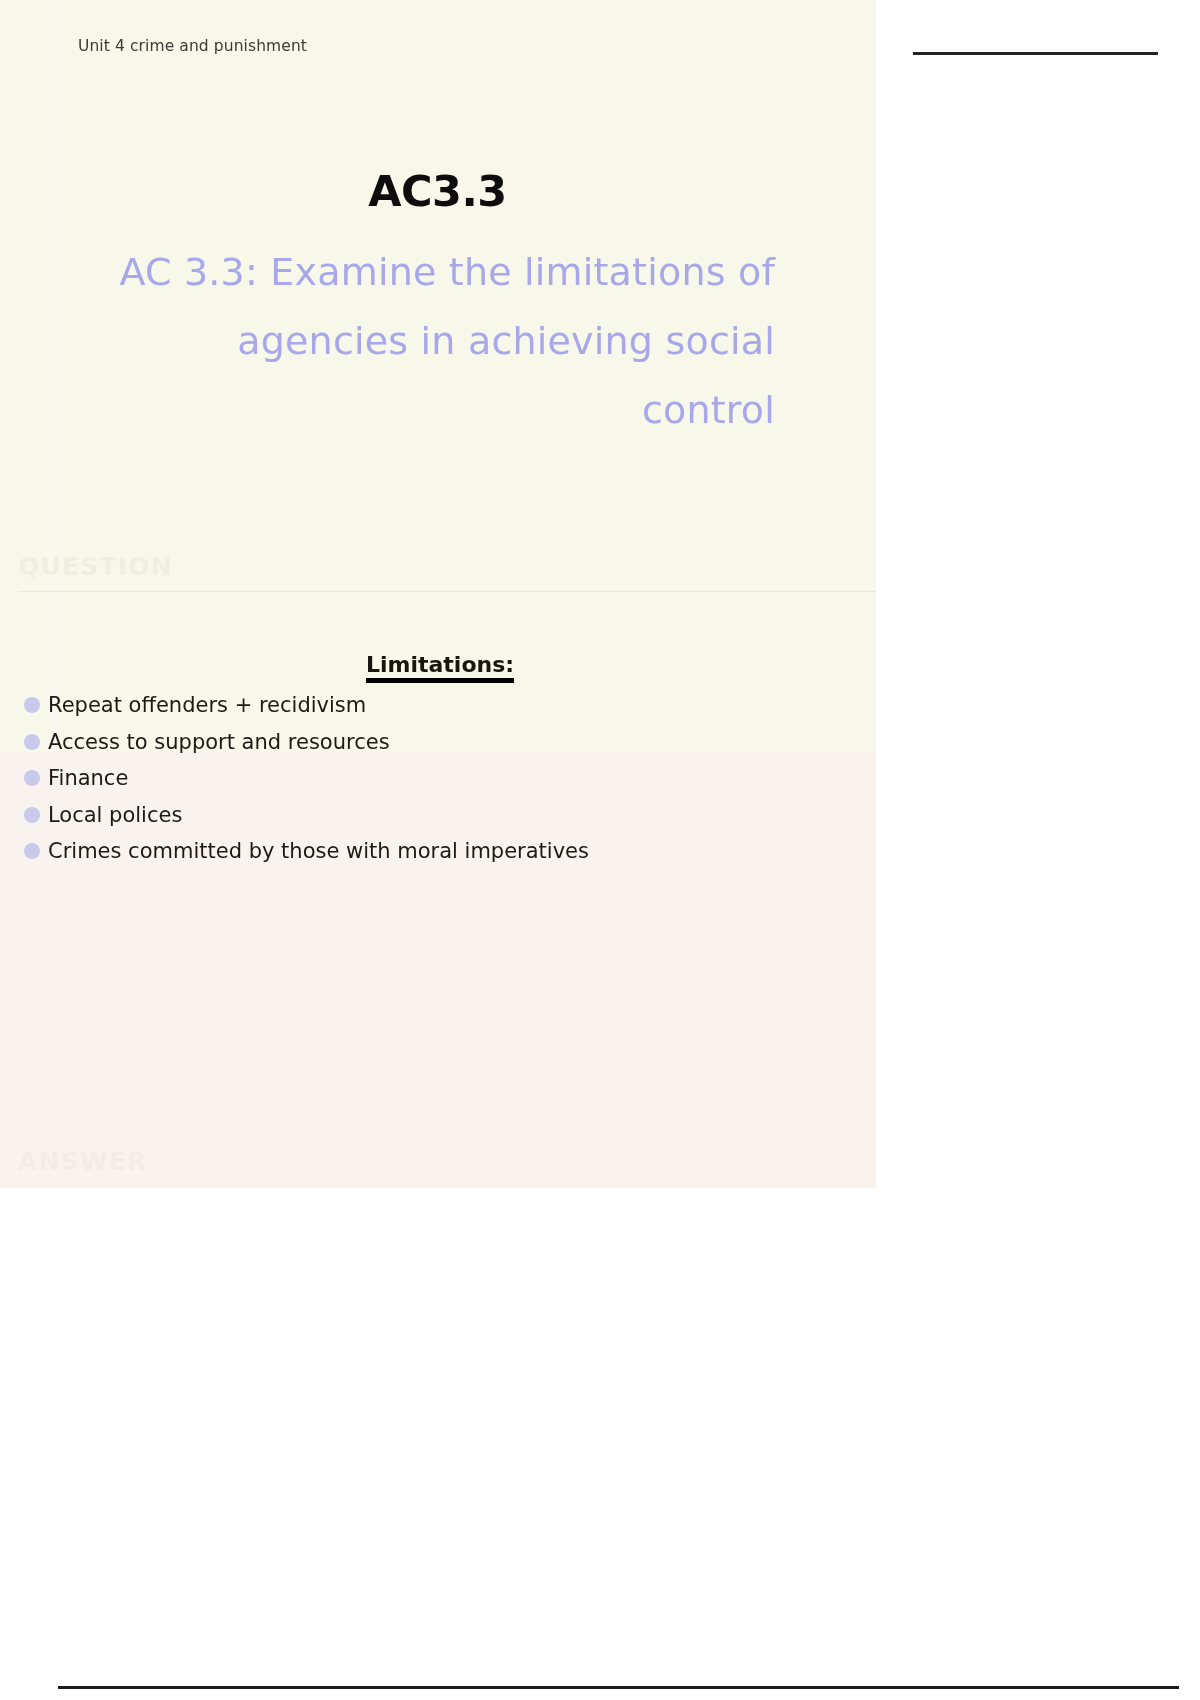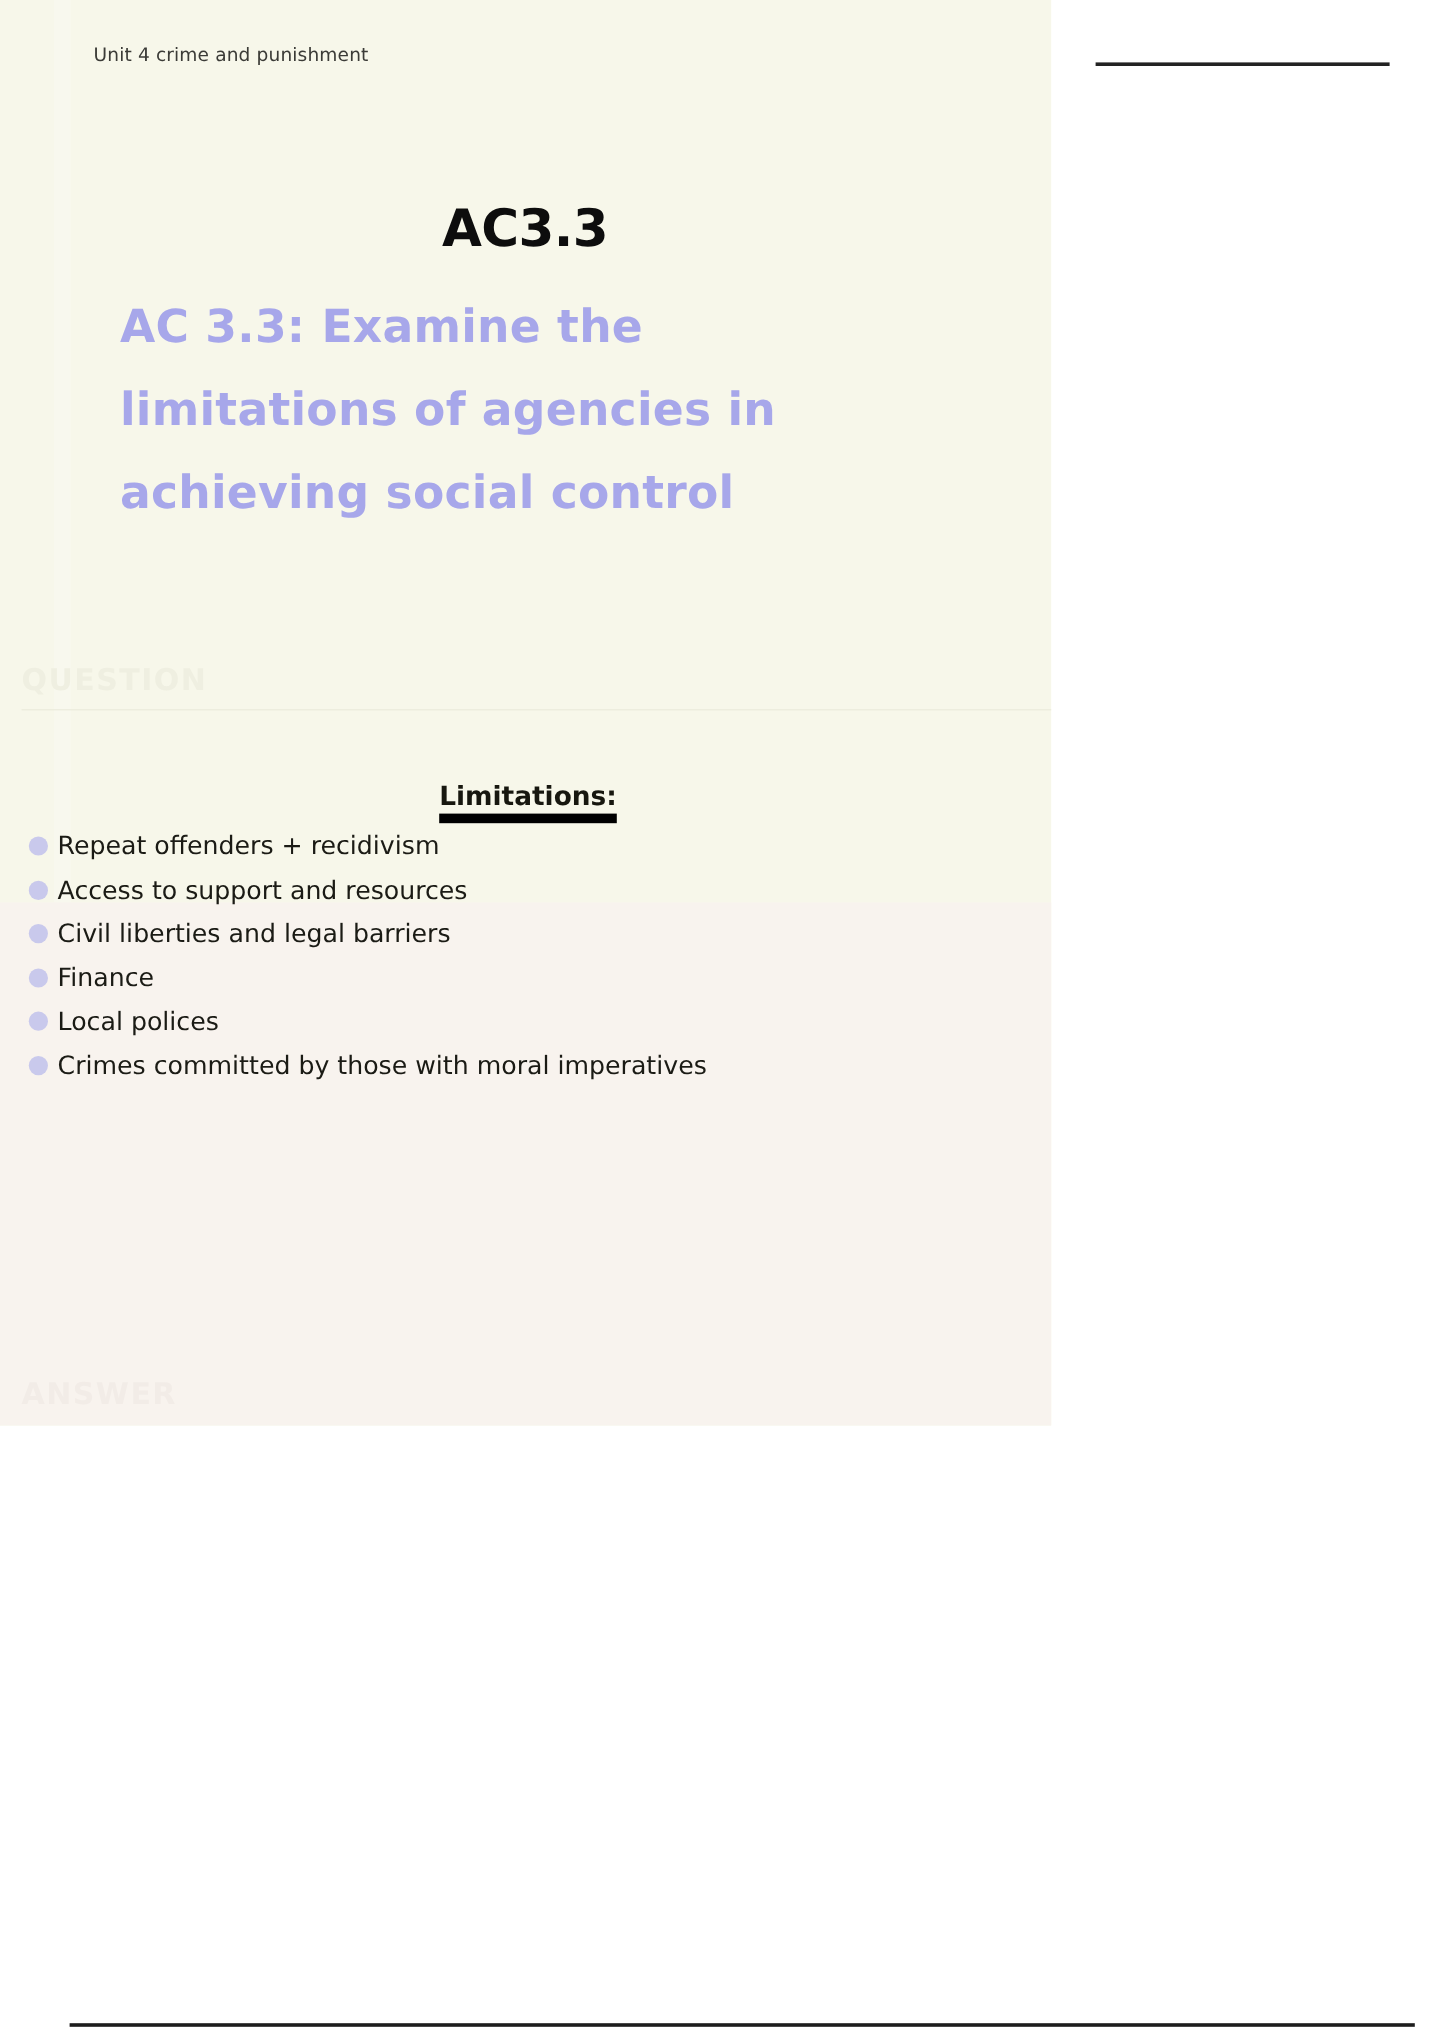--- a/index.html
+++ b/index.html
@@ -97,23 +97,23 @@
     font-weight: 700;
     color: #0d0d0d;
     letter-spacing: -0.5px;
     line-height: 1.1;
   }
   #title-sub {
     position: absolute;
     left: 0;
     top: 238px;
     width: 875px;
-    text-align: left;
+    text-align: right;
     font-size: 38px;
-    font-weight: 700;
+    font-weight: 400;
     color: #a7a7ea;
     line-height: 1.82;
     letter-spacing: 0.2px;
     padding: 0 100px;
     box-sizing: border-box;
   }
 
   
   .section-label {
     position: absolute;
@@ -139,21 +139,21 @@
     position: absolute;
     left: 0;
     top: 652px;
     width: 880px;
     text-align: center;
     font-size: 22px;
     font-weight: 700;
     color: #17170f;
   }
   #limitations-heading span.ul {
-    border-bottom: 8px solid #000000;
+    border-bottom: 5px solid #000000;
     padding-bottom: 1px;
   }
 
   #limitations-list {
     position: absolute;
     left: 24px;
     top: 690px;
     width: 860px;
     list-style: none;
     margin: 0;
@@ -207,21 +207,20 @@
 
     <div id="label-question" class="section-label">QUESTION</div>
 
     <div id="question-divider"></div>
 
     <div id="limitations-heading"><span class="ul">Limitations:</span></div>
 
     <ul id="limitations-list">
       <li><span class="bullet"></span><span>Repeat offenders + recidivism</span></li>
       <li><span class="bullet"></span><span>Access to support and resources</span></li>
-      <li><span class="bullet"></span><span>Civil liberties and legal barriers</span></li>
       <li><span class="bullet"></span><span>Finance</span></li>
       <li><span class="bullet"></span><span>Local polices</span></li>
       <li><span class="bullet"></span><span>Crimes committed by those with moral imperatives</span></li>
     </ul>
 
     <div id="label-answer" class="section-label">ANSWER</div>
   </div>
 
   <div id="top-rule"></div>
   <div id="bottom-rule"></div>

